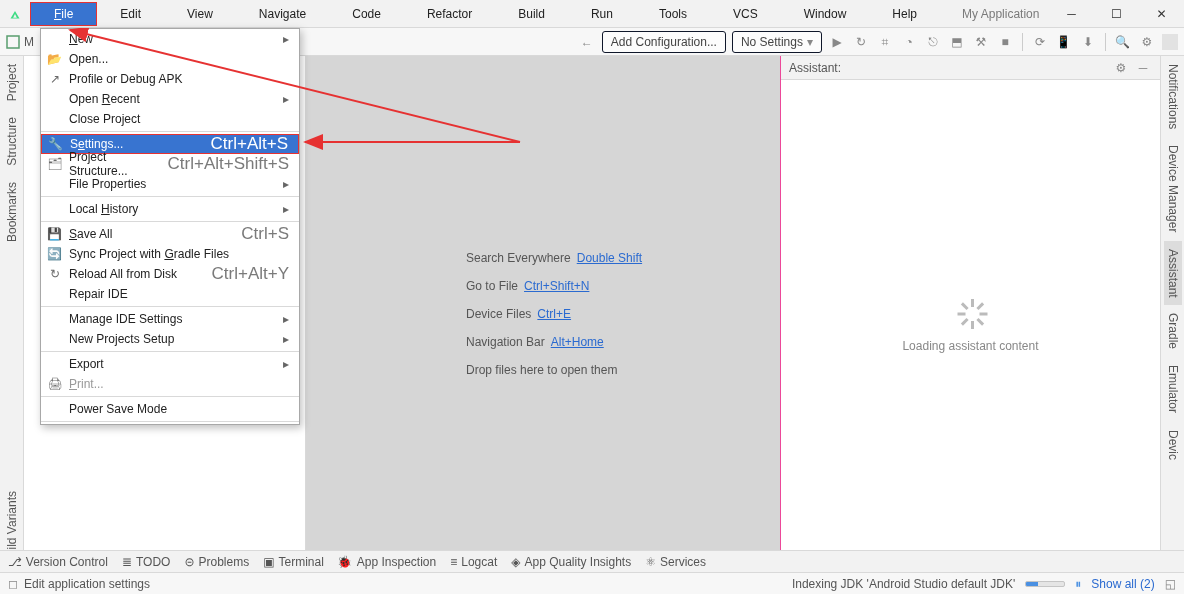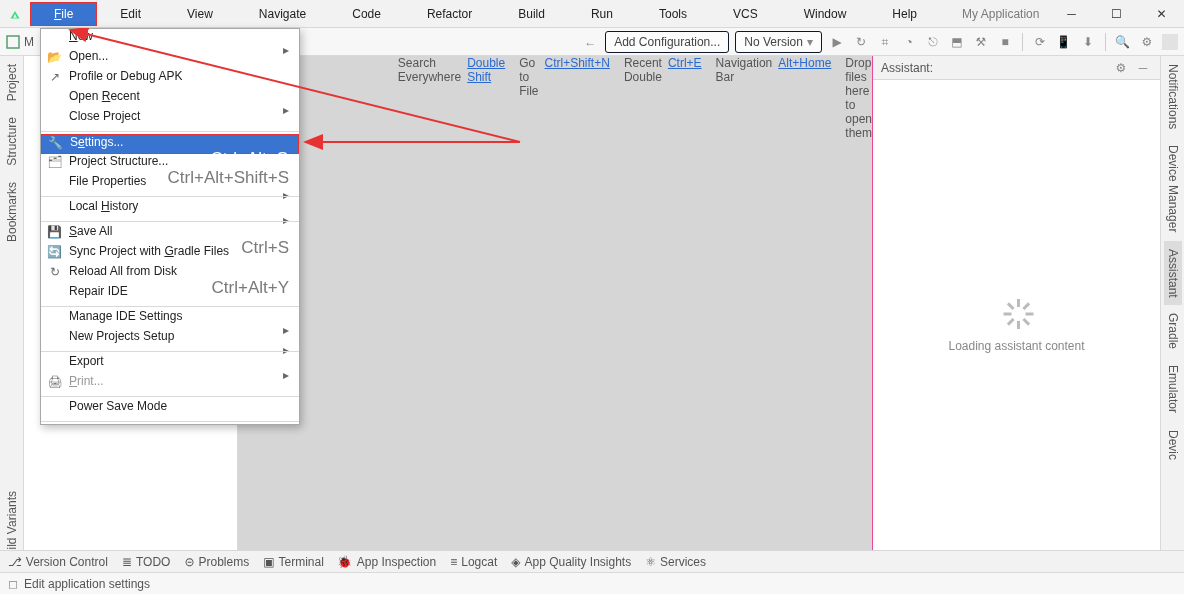--- a/index.html
+++ b/index.html
@@ -19,33 +19,33 @@
   .pill { border: 1px solid #0f172a; border-radius: 3px; padding: 2px 8px; background: #fcfcfc; height: 22px; display:flex; align-items:center; gap:4px; color:#444;}
   .icon-btn { width: 18px; height: 18px; display: flex; align-items: center; justify-content: center; color: #888; }
   .sep-vert { width: 1px; height: 18px; background: #ccc; margin: 0 2px; }
   
   .leftstrip { position: absolute; left: 0; top: 56px; bottom: 22px; width: 24px; background: #f2f2f2; border-right: 1px solid #d9d9d9; display: flex; flex-direction: column; justify-content: space-between; align-items:center; }
   .vlabel { writing-mode: vertical-rl; transform: rotate(180deg); padding: 8px 2px; color: #555; display:flex; align-items:center; gap:4px; cursor:default;}
   .rightstrip { position: absolute; right: 0; top: 56px; bottom: 22px; width: 24px; background: #f2f2f2; border-left: 1px solid #d9d9d9; display:flex; flex-direction:column; align-items:center;}
   .vlabel-r { writing-mode: vertical-rl; padding: 8px 2px; color: #555; display:flex; align-items:center; gap:4px; cursor:default;}
   
   .dropdown { position: absolute; left: 40px; top: 28px; width: 260px; background: #fff; border: 1px solid #a8a8a8; box-shadow: 2px 3px 8px rgba(0,0,0,0.25); z-index: 50; }
-  .dropdown .row { height: 20px; display: flex; align-items: flex-start; padding: 0 10px 0 28px; position: relative; cursor: default; flex-direction: column; }
+  .dropdown .row { height: 20px; display: flex; align-items: center; padding: 0 10px 0 28px; position: relative; cursor: default; }
   .dropdown .row.sep { height: 1px; background: #d9d9d9; padding: 0; margin: 2px 0;}
   .dropdown .row .ricon { position: absolute; left: 6px; width: 16px; height: 16px; display:flex; align-items:center; justify-content:center; color:#6b6b6b;}
   .dropdown .row .shortcut { margin-left: auto; color: #7a7a7a; font-size: 17px; }
   .dropdown .row .sub { margin-left: auto; color: #666; }
   .dropdown .row.highlight { background: #3874d0; color: #fff; border: 1.5px solid #e63232; }
   .dropdown .row.highlight .shortcut { color: #fff; }
   .dropdown .row.disabled { color: #999; }
   .udl { text-decoration: underline; }
   
   .main { position: absolute; left: 24px; right: 24px; top: 56px; bottom: 22px; display: flex; }
   .proj-pane { width: 282px; background: #fff; border-right: 1px solid #d9d9d9; }
-  .editor { flex: 1; background: #d6d6d6; display: flex; flex-direction: row; align-items: flex-start; justify-content: center; padding-left: 160px; gap: 14px; color: #555; font-size: 13px; }
+  .editor { flex: 1; background: #d6d6d6; display: flex; flex-direction: column; align-items: flex-start; justify-content: center; padding-left: 160px; gap: 14px; color: #555; font-size: 13px; }
   .editor .hint { display: flex; gap: 6px; }
   .editor .kb { color: #2a6ad0; text-decoration: underline; }
   .assistant { width: 380px; background: #fff; border-left: 1px solid #ec4899; display:flex; flex-direction:column;text-align:center;}
   .assistant .hdr { height: 24px; background: #f2f2f2; border-bottom: 1px solid #d9d9d9; display:flex; align-items:center; padding: 0 8px; color:#555; gap:4px;}
   .assistant .body { flex:1; display:flex; align-items:center; justify-content:center; flex-direction:column; gap:10px; }
   .spinner { width:30px; height:30px; position:relative; }
   .spinner div { position:absolute; width:3px; height:8px; background:#bbb; left:50%; top:0; transform-origin: 1.5px 15px; }
   
   .bottombar { position: absolute; left: 0; right: 0; bottom: 22px; height: 22px; background: #f2f2f2; border-top: 1px solid #d9d9d9; display:flex; align-items:center; padding: 0 8px; gap: 14px; color:#555; z-index:30;}
   .bottombar .bitem { display:flex; align-items:center; gap:4px; cursor:default;}
@@ -91,21 +91,21 @@
         <rect x="1" y="1" width="12" height="12" fill="none" stroke="#5a9e6f" stroke-width="1.5"></rect>
       </svg>
     <span>M</span>
   </div>
   <div class="right">
     <div class="icon-btn">←</div>
     <div class="pill">
         <span>Add Configuration...</span>
       </div>
     <div class="pill">
-        <span>No Version</span> 
+        <span>No Settings</span> 
         <span style="color:#888">▾</span>
       </div>
     <div class="icon-btn" style="color:#888">▶</div>
     <div class="icon-btn">↻</div>
     <div class="icon-btn">⌗</div>
     <div class="icon-btn">◔</div>
     <div class="icon-btn">⎋</div>
     <div class="icon-btn">⬒</div>
     <div class="icon-btn">⚒</div>
     <div class="icon-btn">■</div>
@@ -125,21 +125,21 @@
   <div class="editor">
     <div class="hint">
         <span>Search Everywhere</span>
         <span class="kb">Double Shift</span>
       </div>
     <div class="hint">
         <span>Go to File</span>
         <span class="kb">Ctrl+Shift+N</span>
       </div>
     <div class="hint">
-        <span>Recent Double</span>
+        <span>Device Files</span>
         <span class="kb">Ctrl+E</span>
       </div>
     <div class="hint">
         <span>Navigation Bar</span>
         <span class="kb">Alt+Home</span>
       </div>
     <div class="hint">
         <span>Drop files here to open them</span>
       </div>
   </div>
@@ -310,13 +310,22 @@
     </div>
   <div class="bitem">
       <span>⚛</span>
       <span>Services</span>
     </div>
 </div>
 
 <div class="statusbar">
   <span style="color:#888">◻</span>
   <span style="margin-left:6px">Edit application settings</span>
+  <div class="right">
+    <span>Indexing JDK 'Android Studio default JDK'</span>
+    <div class="progress">
+        <div class="fill"></div>
+      </div>
+    <span style="color:#4a90e2">⏸</span>
+    <span class="link">Show all (2)</span>
+    <span style="color:#888">◱</span>
+  </div>
 </div>
 
 </body></html>

